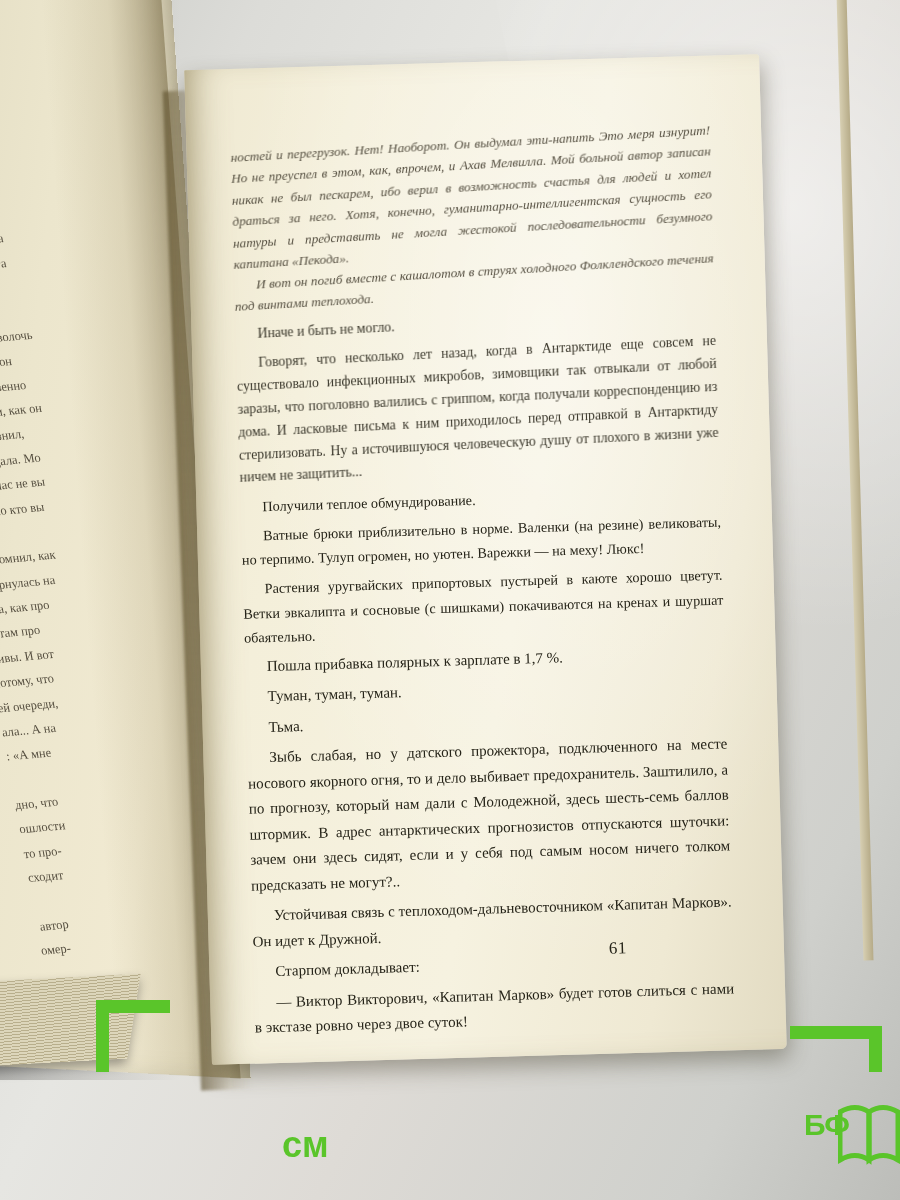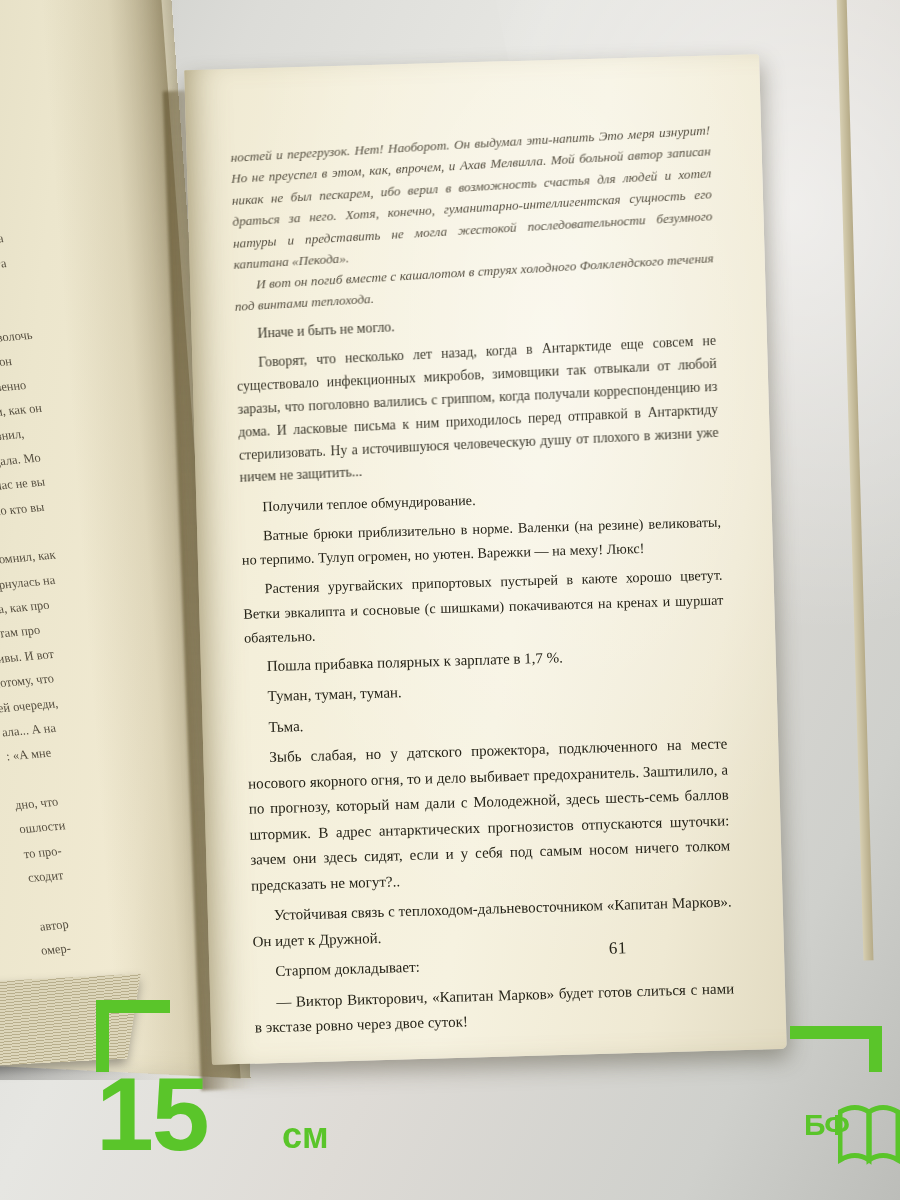--- a/index.html
+++ b/index.html
@@ -208,21 +208,21 @@
     left: 0; top: 0;
     font-family: "Liberation Sans", sans-serif;
     font-weight: 700;
     font-size: 104px;
     line-height: 1;
     color: #5ac52a;
     letter-spacing: -2px;
   }
   .ruler .unit {
     position: absolute;
-    left: 186px; top: 53px;
+    left: 186px; top: 62px;
     font-family: "Liberation Sans", sans-serif;
     font-weight: 700;
     font-size: 36px;
     color: #5ac52a;
   }
   .ruler .tick-v {
     position: absolute;
     left: 0px; top: -62px;
     width: 13px; height: 72px;
     background: #5ac52a;
@@ -379,21 +379,20 @@
   </div>
 
   <div class="brand-corner">
     <div class="h"></div>
     <div class="v"></div>
   </div>
 
   <div class="ruler">
     <div class="tick-v"></div>
     <div class="tick-h"></div>
-    <div class="num">15</div>
     <div class="unit">см</div>
   </div>
 
   <div class="brand">
     <div class="mark">
       <div class="bf">БФ</div>
       <svg width="74" height="66" viewBox="0 0 74 66" aria-hidden="true" style="position:absolute;left:34px;top:2px;">
         <path d="M2 10 C12 4, 22 4, 31 10 L31 58 C22 52, 12 52, 2 58 Z" fill="none" stroke="#5ac52a" stroke-width="5"></path>
         <path d="M31 10 C40 4, 50 4, 60 10 L60 58 C50 52, 40 52, 31 58 Z" fill="none" stroke="#5ac52a" stroke-width="5"></path>
       </svg>

